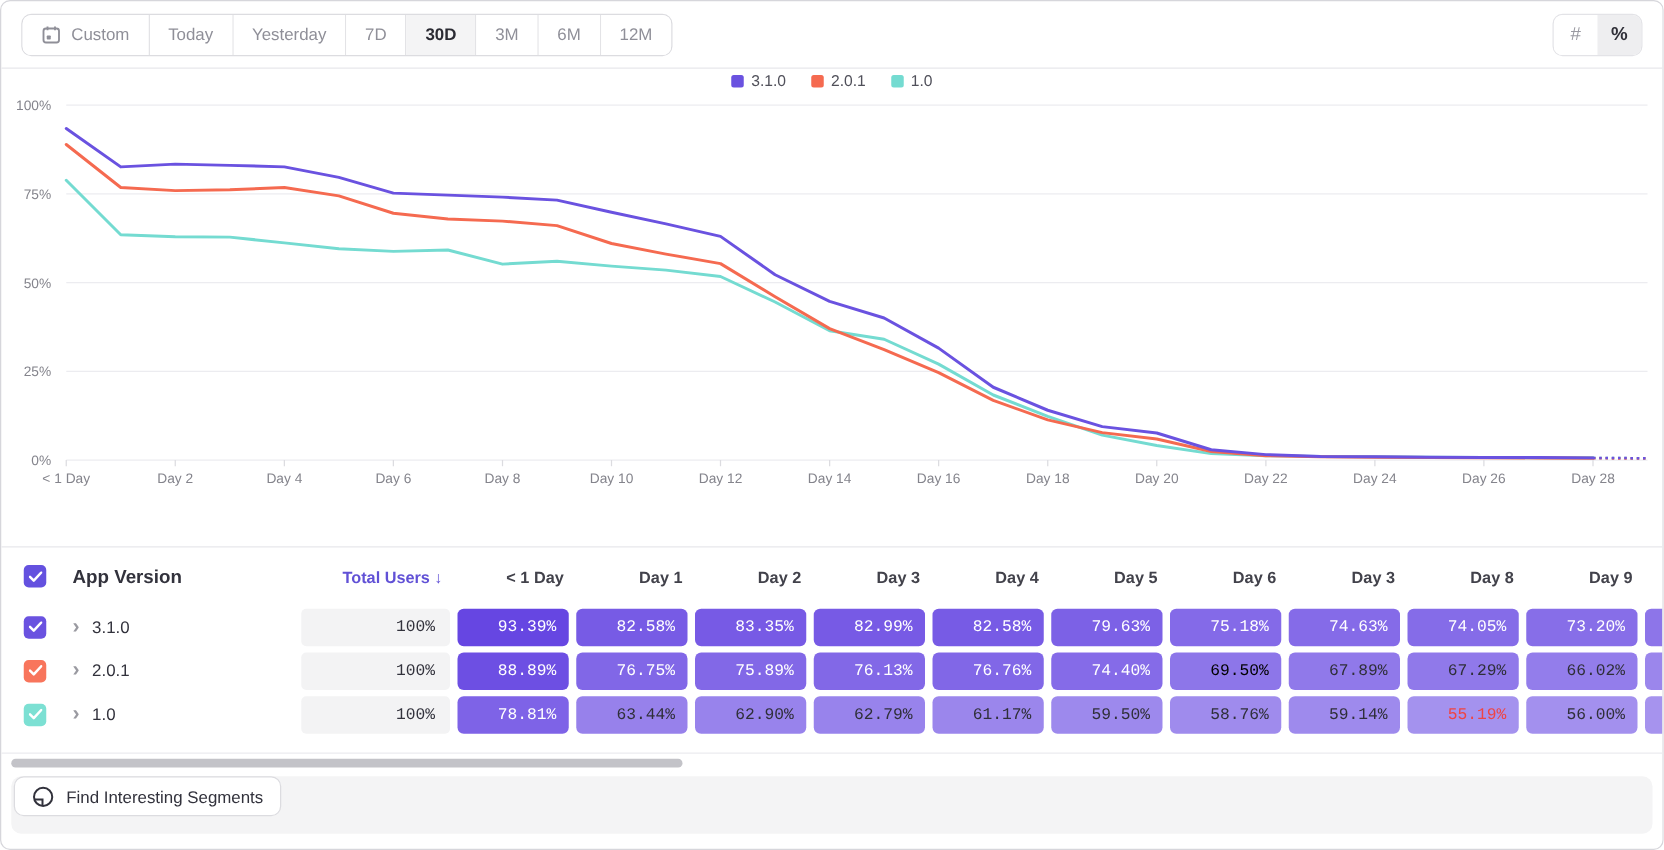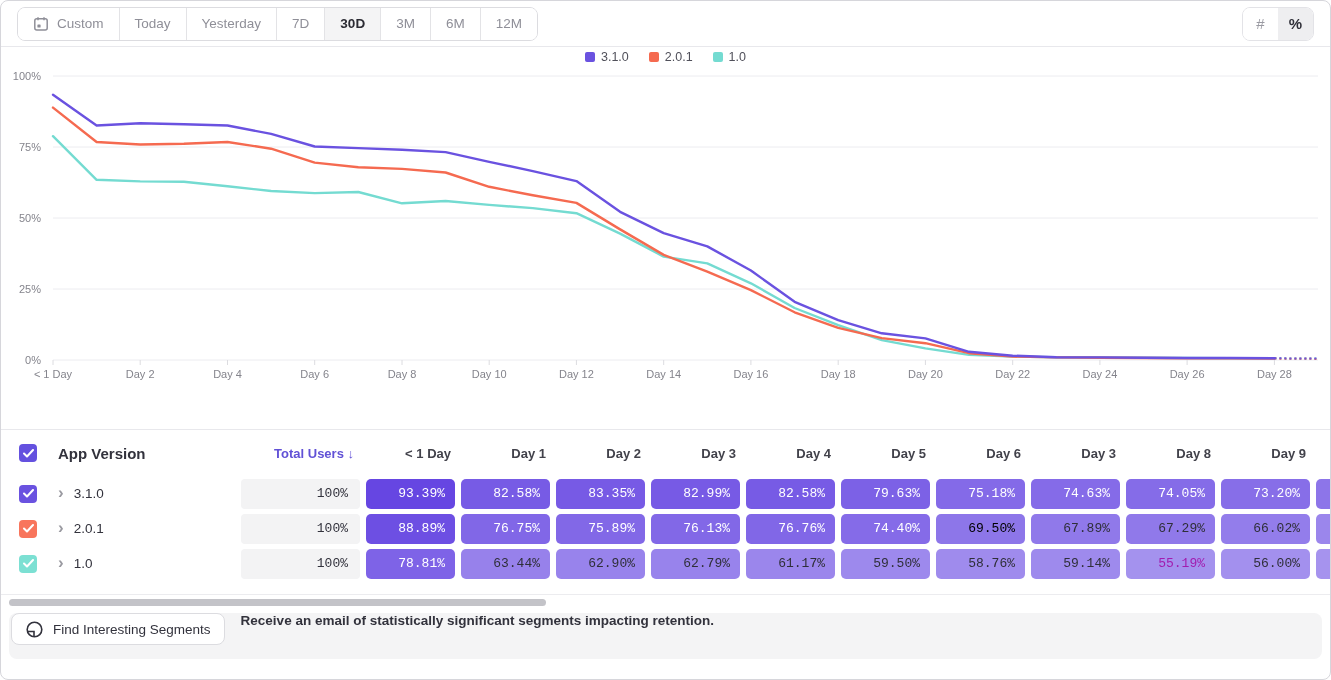--- a/index.html
+++ b/index.html
@@ -3,21 +3,21 @@
 <meta charset="utf-8">
 <style>
   * { margin:0; padding:0; box-sizing:border-box; }
   html,body { background:#fff; }
   body { font-family:"Liberation Sans", sans-serif; width:1331px; }
   .page {
     position:relative; width:1331px; height:680px; background:#fff;
     border:1px solid #d6d6db; border-radius:8px; overflow:hidden;
   }
   
-  .toolbar { height:46px; display:flex; align-items:center; justify-content:space-between; padding:0 16px; border-bottom:1px solid #e8e8ec; }
+  .toolbar { height:54px; display:flex; align-items:center; justify-content:space-between; padding:0 16px; border-bottom:1px solid #e8e8ec; }
   .seg-group { display:flex; border:1px solid #dcdce0; border-radius:8px; overflow:hidden; height:34px; background:#fff; }
   .seg-btn { display:flex; align-items:center; gap:8px; padding:0 15px; font-size:13.5px; color:#8f8f98; background:#fff; border:none; border-right:1px solid #e3e3e6; cursor:pointer; font-family:inherit; white-space:nowrap; }
   .seg-btn:last-child { border-right:none; }
   .seg-btn.active { background:#f4f4f5; color:#2b2b33; font-weight:bold; }
   .toolbar-right { display:flex; align-items:center; gap:10px; }
   .toggle-group { display:flex; border:1px solid #e3e3e7; border-radius:8px; overflow:hidden; height:34px; }
   .toggle-btn { width:35px; display:flex; align-items:center; justify-content:center; background:#fff; border:none; cursor:pointer; font-size:15px; color:#9a9aa2; font-family:inherit; }
   .toggle-btn.active { background:#eeeef0; color:#2f2f38; font-weight:bold; font-size:15px; }
   .chart-type-btn { display:flex; align-items:center; gap:9px; height:36px; padding:0 14px; border:1px solid #d9d9de; border-radius:8px; background:#fff; font-size:14px; font-weight:bold; color:#2f2f38; cursor:pointer; font-family:inherit; }
   
@@ -321,21 +321,21 @@
         <div class="c-day">
           <div class="heat-cell mono" style="background:rgba(91,57,224,0.595);color:#2f2f39">59.50%</div>
         </div>
         <div class="c-day">
           <div class="heat-cell mono" style="background:rgba(91,57,224,0.588);color:#2f2f39">58.76%</div>
         </div>
         <div class="c-day">
           <div class="heat-cell mono" style="background:rgba(91,57,224,0.591);color:#2f2f39">59.14%</div>
         </div>
         <div class="c-day">
-          <div class="heat-cell mono" style="background:rgba(91,57,224,0.552);color:#a21caf">55.19%</div>
+          <div class="heat-cell mono" style="background:rgba(91,57,224,0.552);color:#ef4444">55.19%</div>
         </div>
         <div class="c-day">
           <div class="heat-cell mono" style="background:rgba(91,57,224,0.560);color:#2f2f39">56.00%</div>
         </div>
         <div class="sliver-cell" style="background:rgba(91,57,224,0.546)"></div>
       </div>
     </div>
 
   <div class="hscroll">
     <div class="hscroll-thumb"></div>
@@ -344,16 +344,15 @@
   <div class="footer">
     <button class="find-btn">
       <span>
         <svg class="icon" width="19" height="19" viewBox="0 0 19 19">
             <circle cx="9.5" cy="9.5" r="7.3" fill="none" stroke="#32323c" stroke-width="1.6"></circle>
             <path d="M2.4 11.5 H9 V16.6" fill="none" stroke="#32323c" stroke-width="1.6"></path>
           </svg>
       </span>
       <span>Find Interesting Segments</span>
     </button>
-    <div class="footer-note">Receive an email of statistically significant segments impacting retention.</div>
   </div>
 
 </div>
 
 </body></html>

